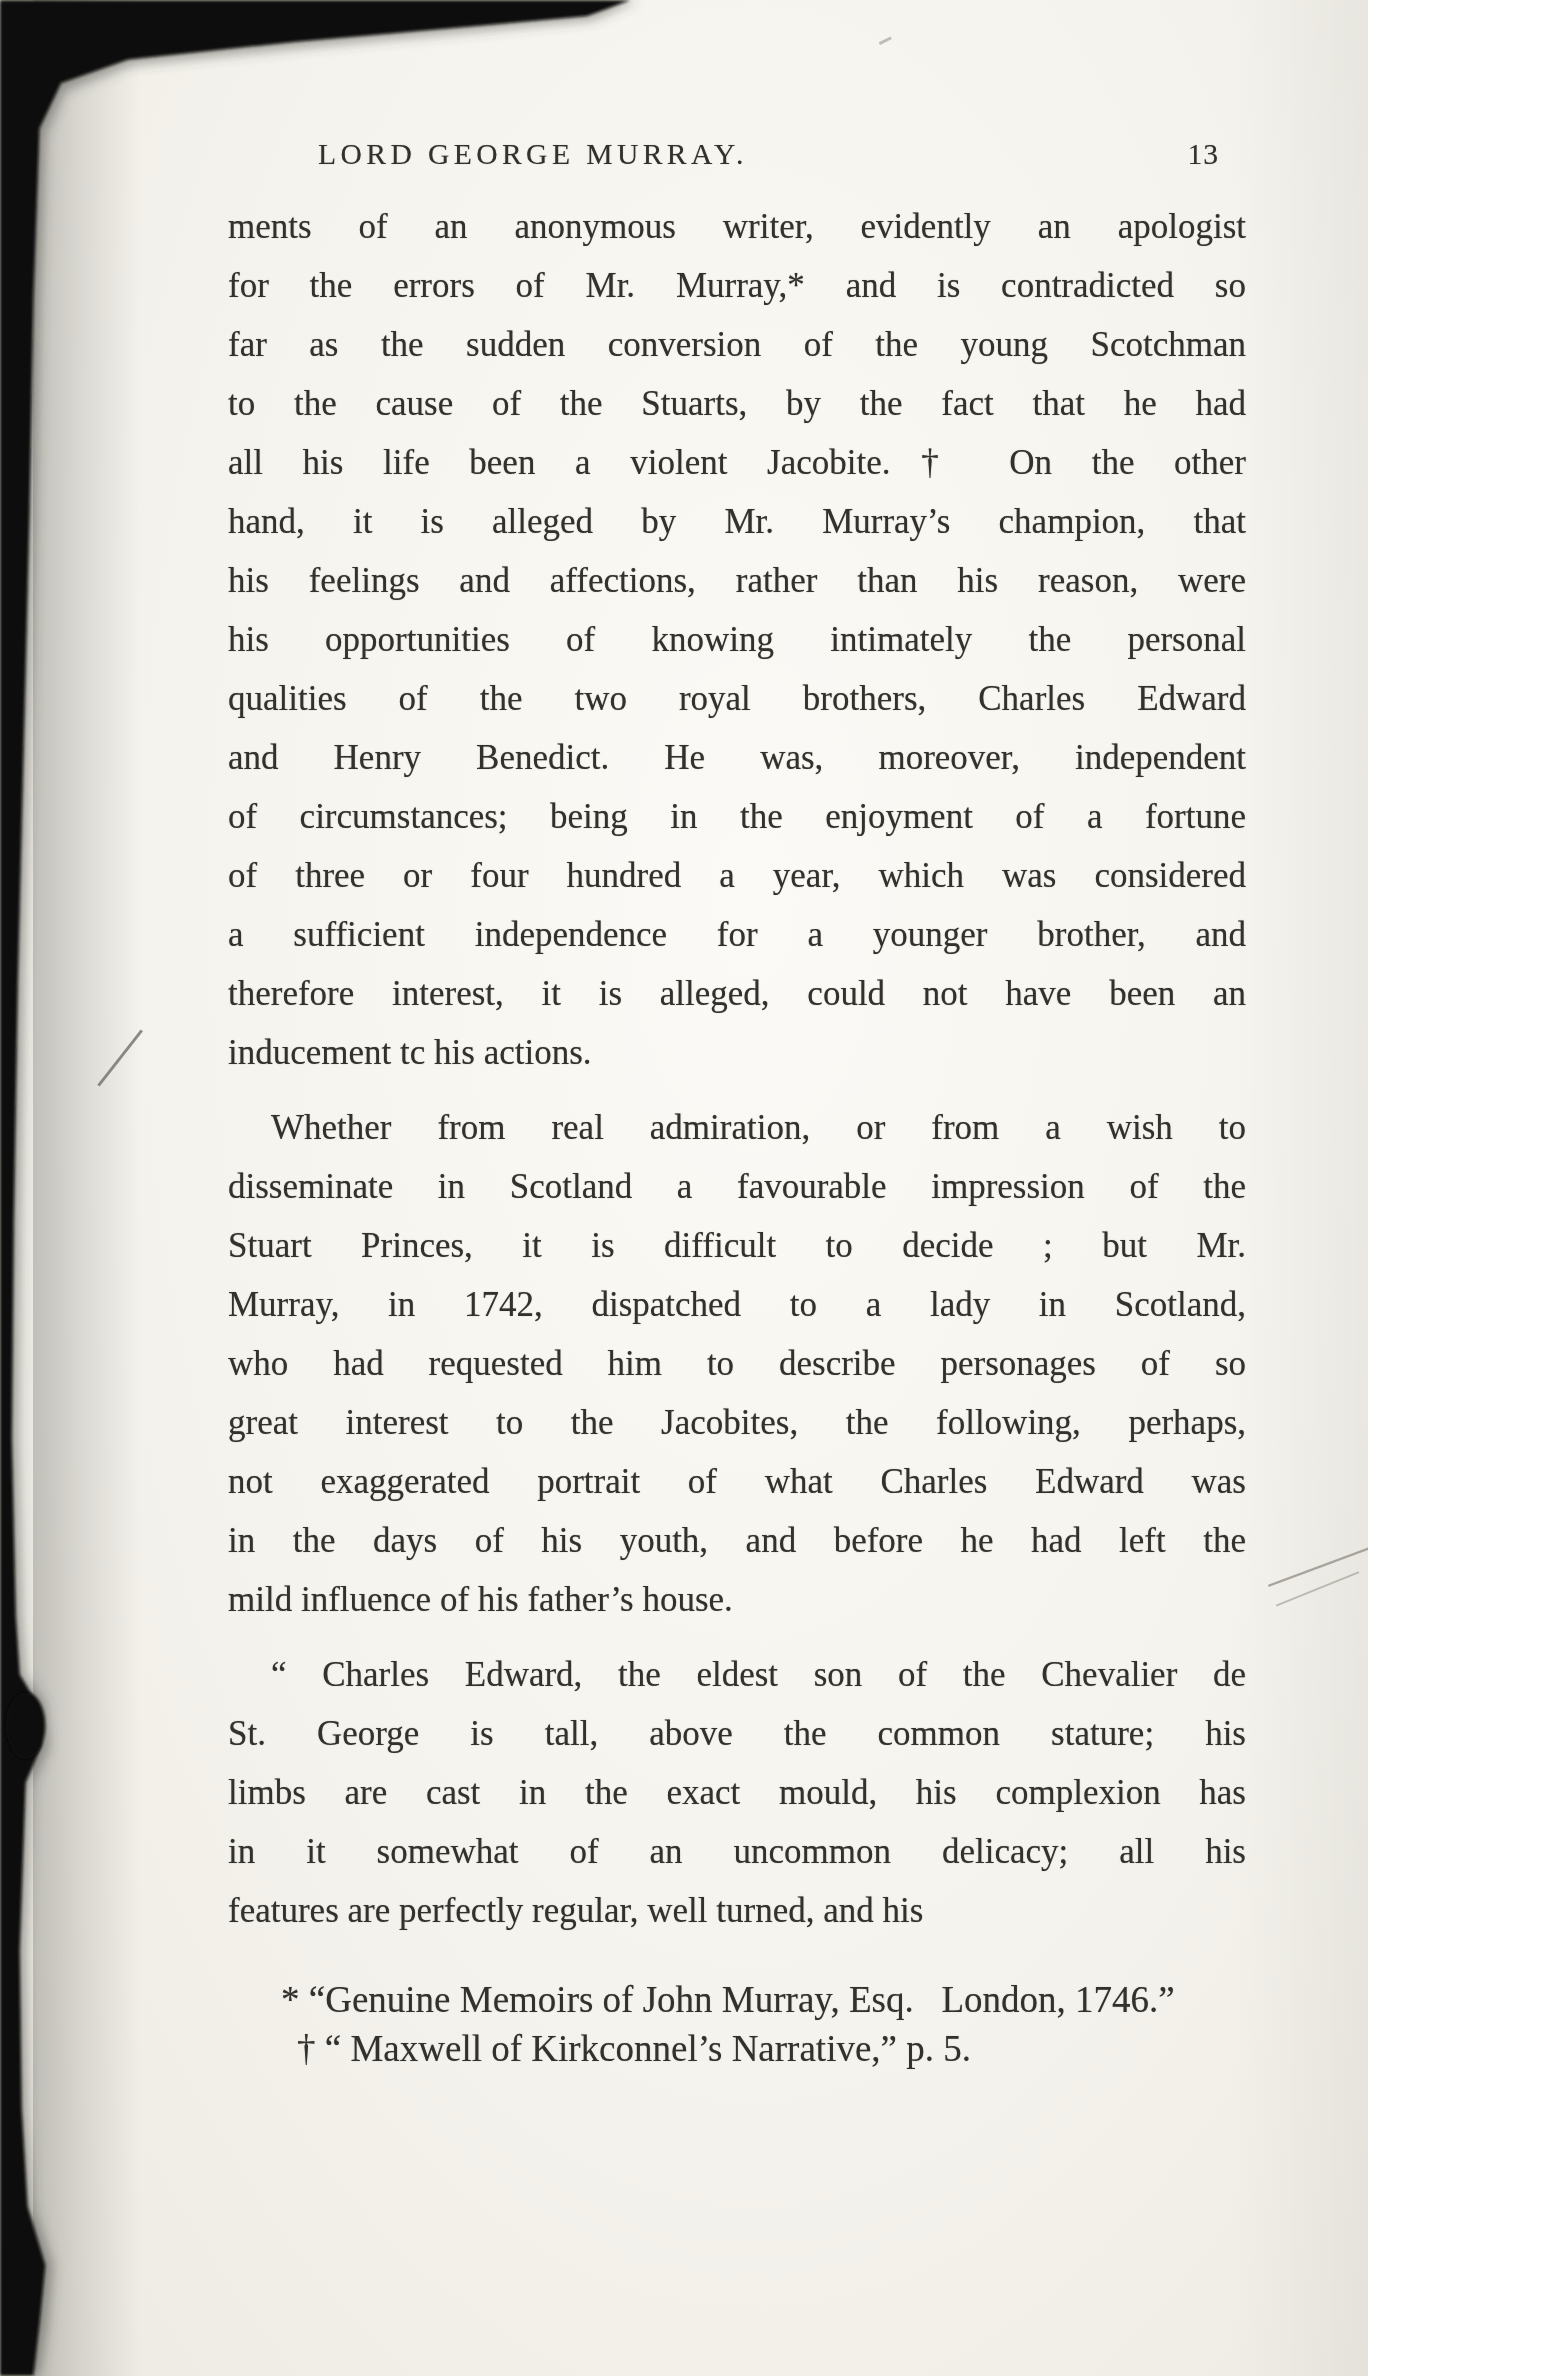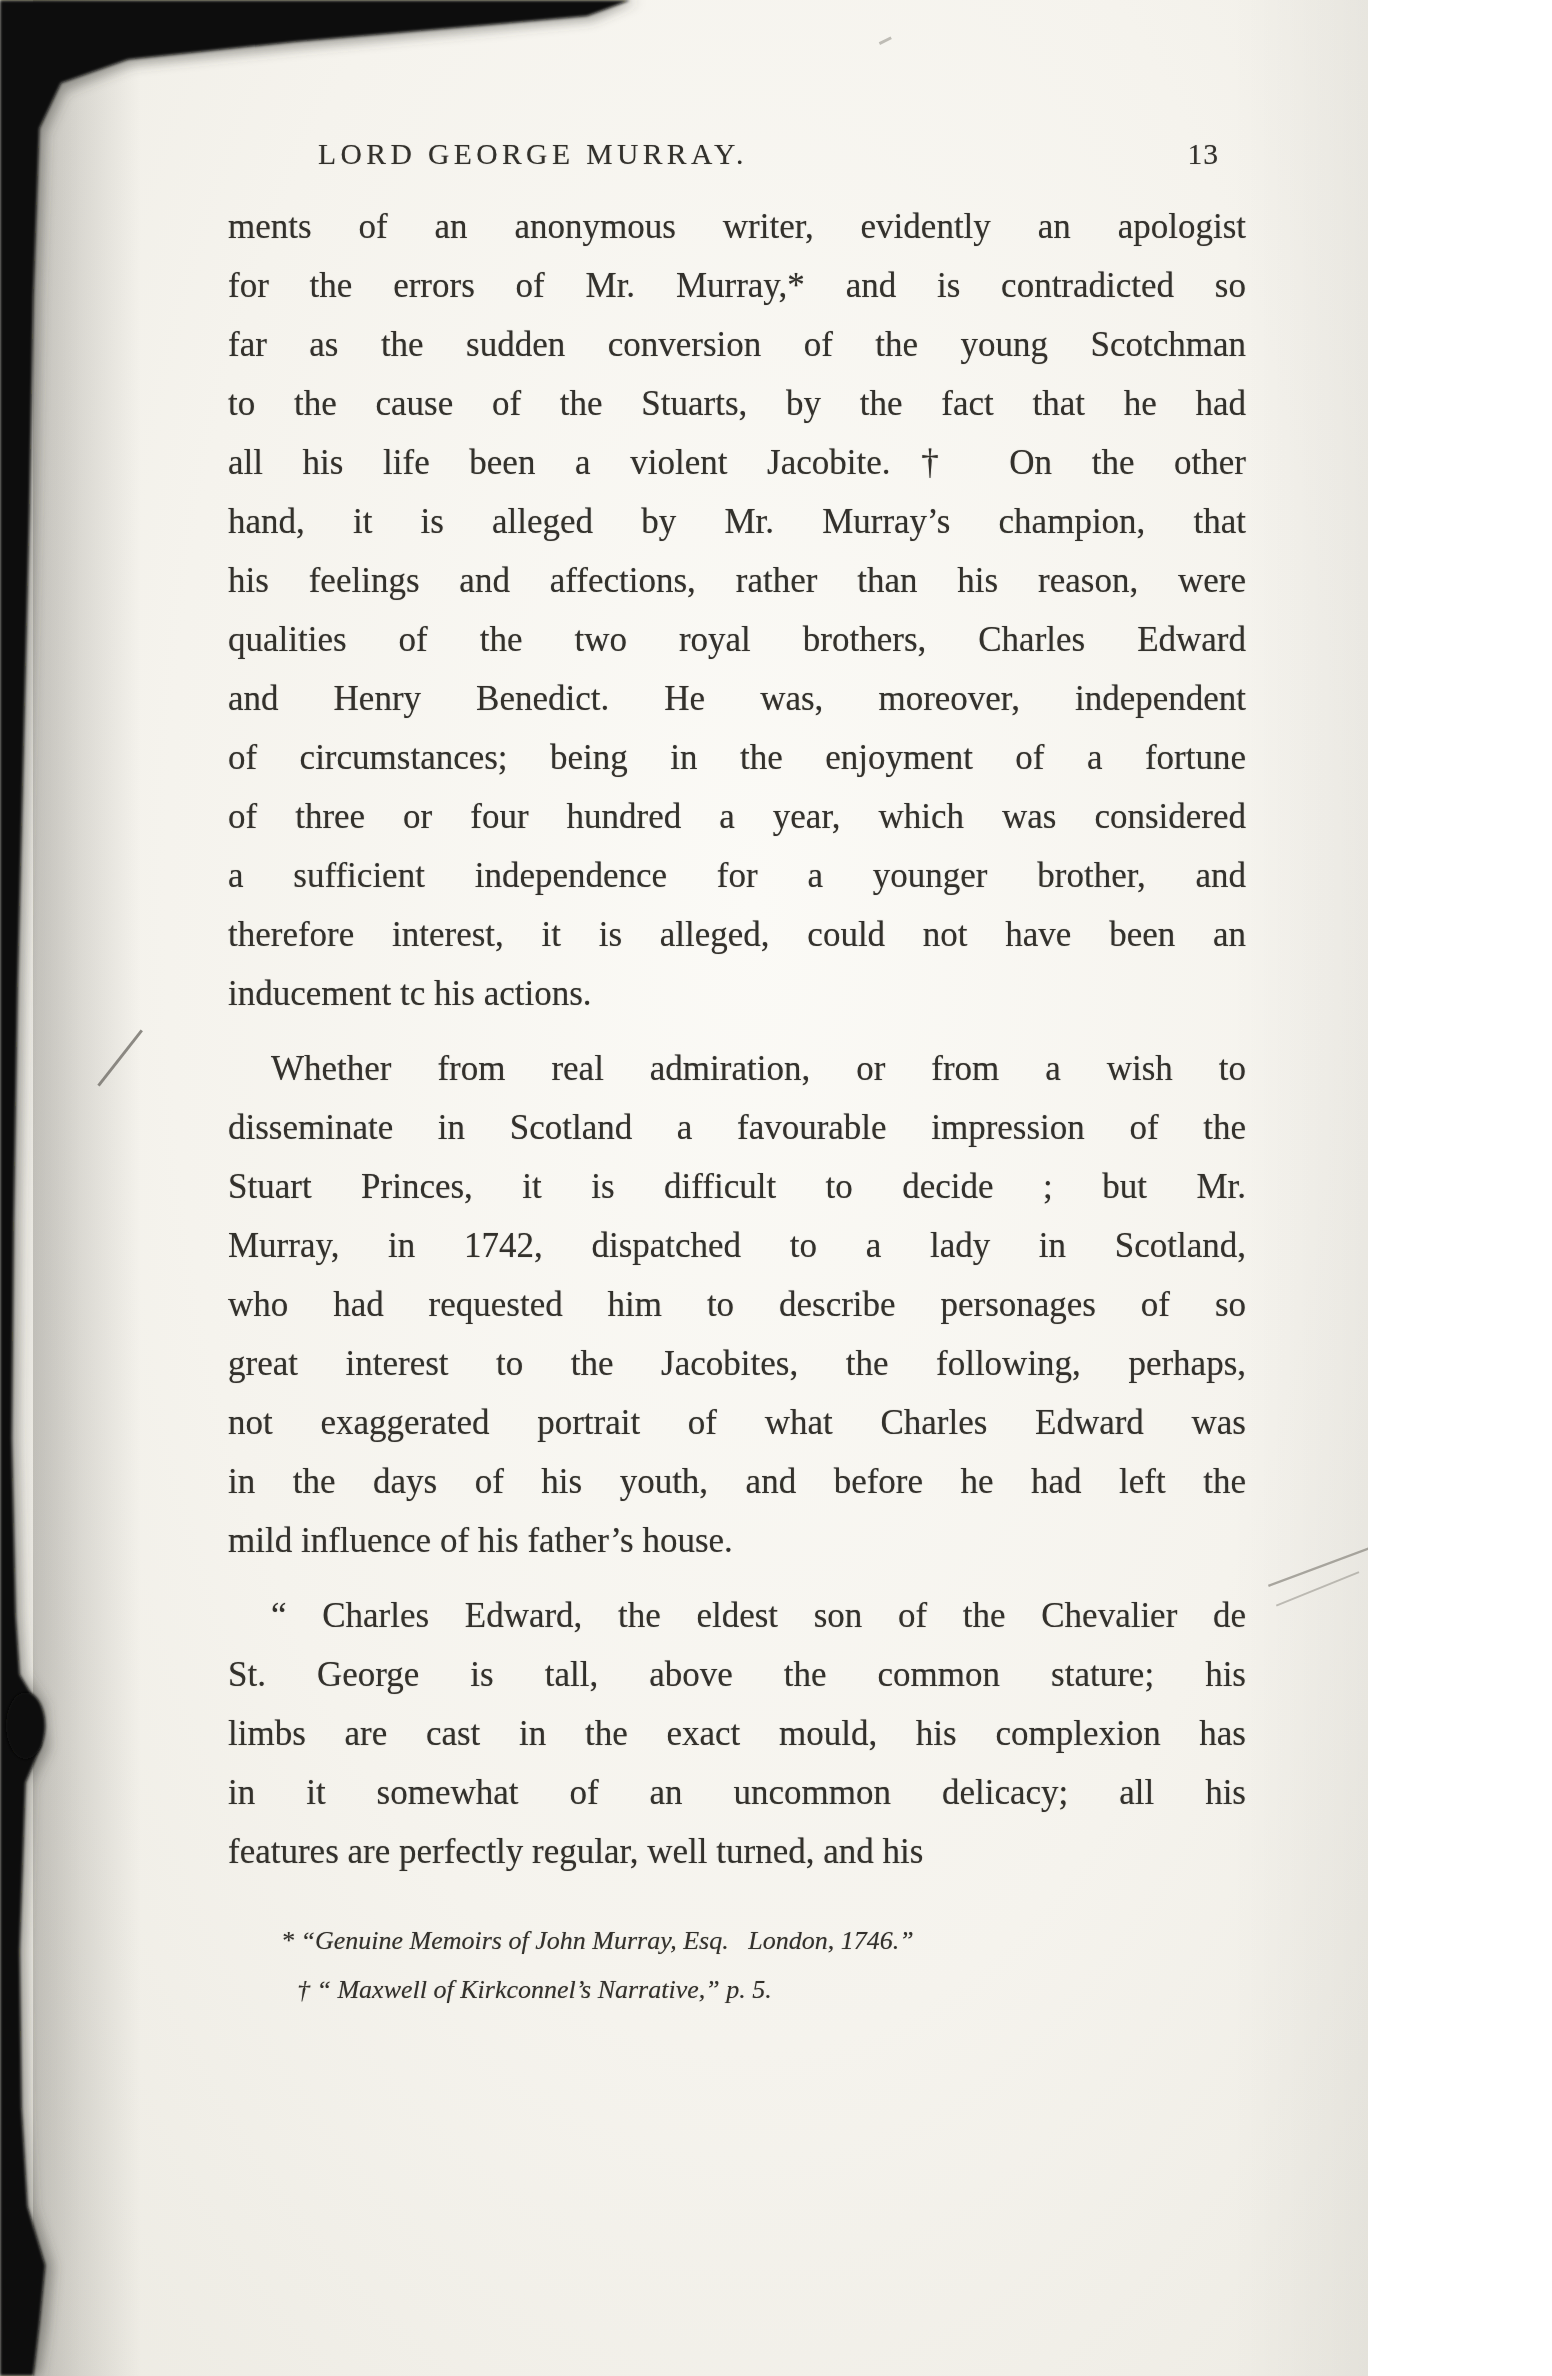--- a/index.html
+++ b/index.html
@@ -63,25 +63,24 @@
   }
   .para { margin: 16px; }
   .line { text-align: left; }
   .line.just {
     text-align: justify;
     text-align-last: justify;
   }
   .para.indent .line.first { text-indent: 43px; }
   .footnotes {
     margin-top: 35px;
-    font-size: 26px;
+    font-size: 37px;
     line-height: 49px;
     white-space: pre-wrap;
     text-shadow: 0 0 1px rgba(51,49,44,0.45);
-    font-style: italic;
   }
   .footnote { padding-left: 69px; }
   .footnote:nth-child(2) { padding-left: 85px; }
 </style>
 </head>
 <body>
 
 <div class="page">
 
   <div class="binding-shadow"></div>
@@ -119,20 +118,21 @@
 
     <div class="body-text" id="body-paragraphs">
         <div class="para">
           <div class="line just first">ments of an anonymous writer, evidently an apologist</div>
           <div class="line just">for the errors of Mr. Murray,* and is contradicted so</div>
           <div class="line just">far as the sudden conversion of the young Scotchman</div>
           <div class="line just">to the cause of the Stuarts, by the fact that he had</div>
           <div class="line just">all his life been a violent Jacobite.† On the other</div>
           <div class="line just">hand, it is alleged by Mr. Murray’s champion, that</div>
           <div class="line just">his feelings and affections, rather than his reason, were</div>
+          <div class="line just">his opportunities of knowing intimately the personal</div>
           <div class="line just">qualities of the two royal brothers, Charles Edward</div>
           <div class="line just">and Henry Benedict. He was, moreover, independent</div>
           <div class="line just">of circumstances; being in the enjoyment of a fortune</div>
           <div class="line just">of three or four hundred a year, which was considered</div>
           <div class="line just">a sufficient independence for a younger brother, and</div>
           <div class="line just">therefore interest, it is alleged, could not have been an</div>
           <div class="line">inducement tc his actions.</div>
         </div>
         <div class="para indent">
           <div class="line just first">Whether from real admiration, or from a wish to</div>

